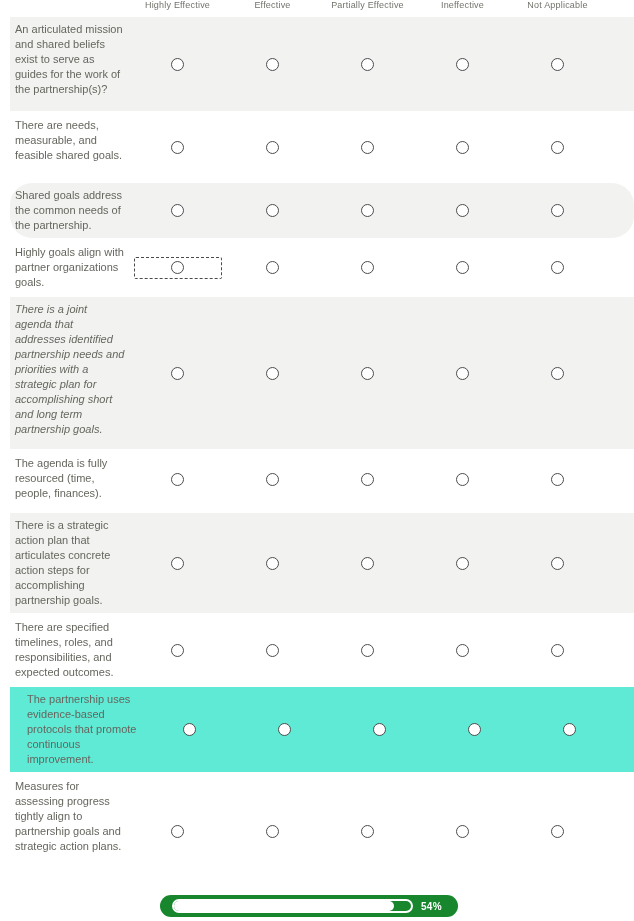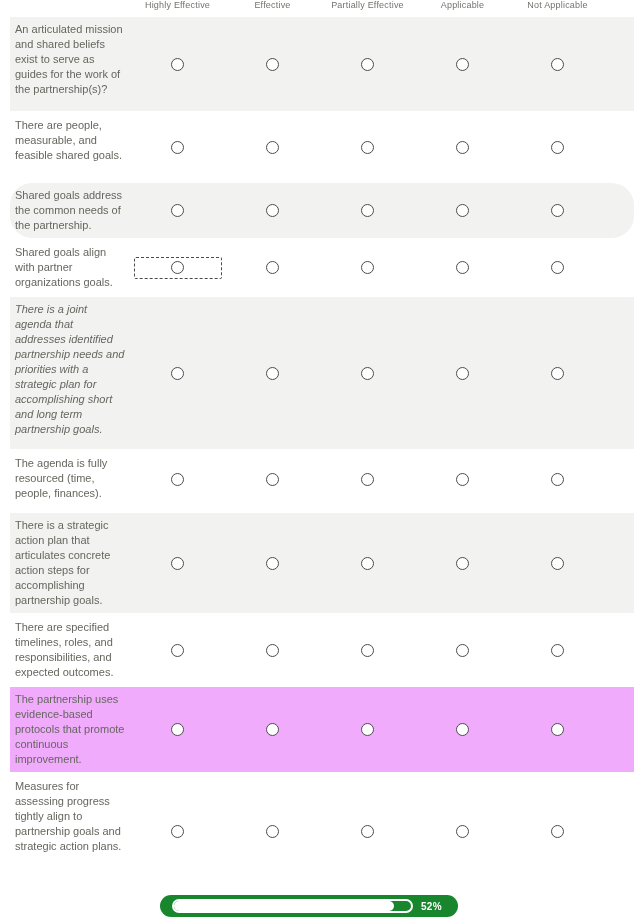--- a/index.html
+++ b/index.html
@@ -100,21 +100,21 @@
 <body>
 
 <div class="page">
   <div class="matrix">
 
     <div class="header-row">
       <div class="col-header"></div>
       <div class="col-header">Highly Effective</div>
       <div class="col-header">Effective</div>
       <div class="col-header">Partially Effective</div>
-      <div class="col-header">Applicable</div>
+      <div class="col-header">Ineffective</div>
       <div class="col-header">Not Applicable</div>
     </div>
 
     <div class="q-row alt" style="min-height: 94px; background: rgb(242, 242, 240);">
       <div class="q-label">An articulated mission and shared beliefs exist to serve as guides for the work of the partnership(s)?</div>
       <div class="cell">
           <span class="radio"></span>
         </div>
       <div class="cell">
           <span class="radio"></span>
@@ -124,21 +124,21 @@
         </div>
       <div class="cell">
           <span class="radio"></span>
         </div>
       <div class="cell">
           <span class="radio"></span>
         </div>
     </div>
 
     <div class="q-row" style="min-height:68px">
-      <div class="q-label">There are people, measurable, and feasible shared goals.</div>
+      <div class="q-label">There are needs, measurable, and feasible shared goals.</div>
       <div class="cell">
           <span class="radio"></span>
         </div>
       <div class="cell">
           <span class="radio"></span>
         </div>
       <div class="cell">
           <span class="radio"></span>
         </div>
       <div class="cell">
@@ -162,21 +162,21 @@
         </div>
       <div class="cell">
           <span class="radio"></span>
         </div>
       <div class="cell">
           <span class="radio"></span>
         </div>
     </div>
 
     <div class="q-row" style="min-height:54px">
-      <div class="q-label">Shared goals align with partner organizations goals.</div>
+      <div class="q-label">Highly goals align with partner organizations goals.</div>
       <div class="cell">
         <span class="focus-box">
             <span class="radio"></span>
           </span>
       </div>
       <div class="cell">
           <span class="radio"></span>
         </div>
       <div class="cell">
           <span class="radio"></span>
@@ -258,21 +258,21 @@
           <span class="radio"></span>
         </div>
       <div class="cell">
           <span class="radio"></span>
         </div>
       <div class="cell">
           <span class="radio"></span>
         </div>
     </div>
 
-    <div class="q-row alt" style="min-height: 84px; background: #f0abfc;">
+    <div class="q-row alt" style="min-height: 84px; background: #5eead4; padding-left: 12px;">
       <div class="q-label">The partnership uses evidence-based protocols that promote continuous improvement.</div>
       <div class="cell">
           <span class="radio"></span>
         </div>
       <div class="cell">
           <span class="radio"></span>
         </div>
       <div class="cell">
           <span class="radio"></span>
         </div>
@@ -302,15 +302,15 @@
           <span class="radio"></span>
         </div>
     </div>
 
   </div>
 
   <div class="progress-wrap" style="background: rgb(23, 134, 45);">
     <div class="progress-track">
       <div class="progress-fill" style="width: 93%;"></div>
     </div>
-    <span class="progress-label">52%</span>
+    <span class="progress-label">54%</span>
   </div>
 </div>
 
 </body></html>

